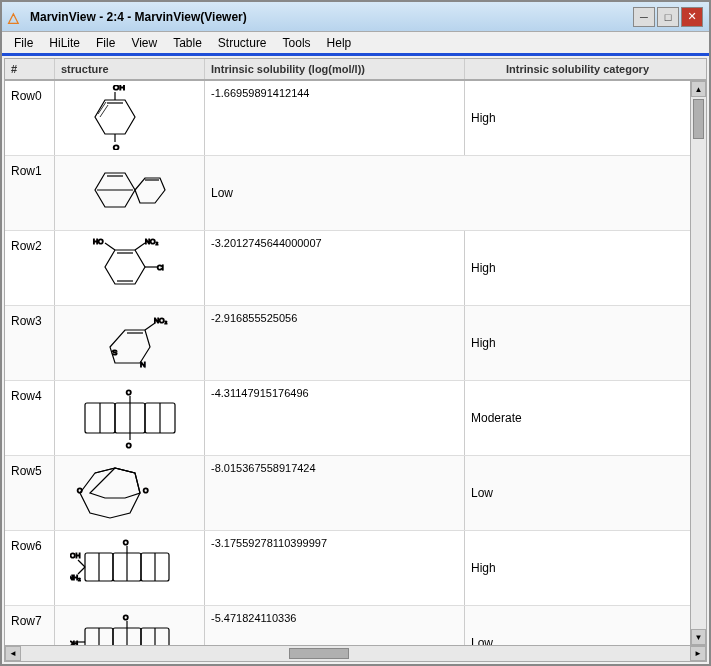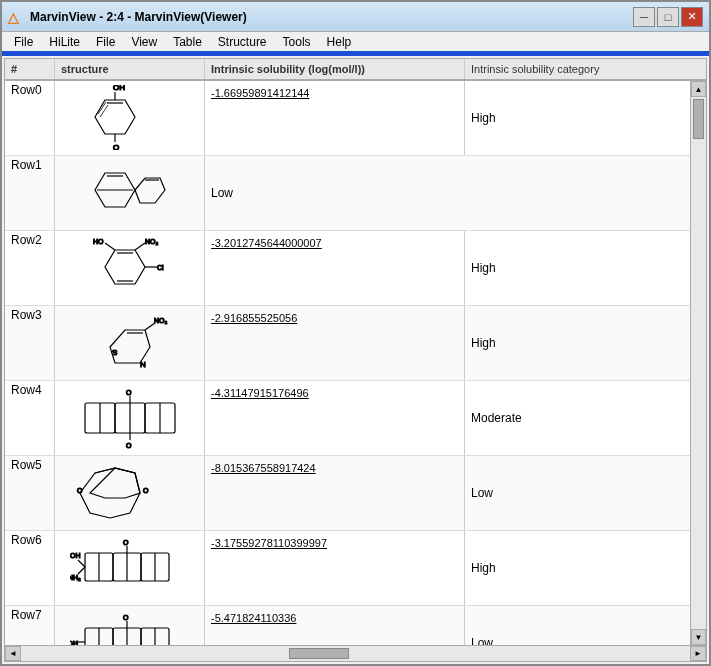--- a/index.html
+++ b/index.html
@@ -62,21 +62,21 @@
     }
     .title-btn.close {
       background: #c0392b;
       color: white;
     }
     .menu-bar {
       background: #f0f0f0;
       height: 24px;
       display: flex;
       align-items: center;
-      border-bottom: 5px solid #1d4ed8;
+      border-bottom: 3px solid #1d4ed8;
       padding: 0 4px;
       flex-shrink: 0;
     }
     .menu-item {
       padding: 2px 8px;
       cursor: pointer;
       font-size: 12px;
       color: #000;
     }
     .table-container {
@@ -117,23 +117,24 @@
       min-width: 260px;
       padding: 4px 6px;
       border-right: 1px solid #ccc;
       font-weight: bold;
       font-size: 11px;
       color: #333;
     }
     .col-category {
       flex: 1;
       padding: 4px 6px;
-      font-weight: normal;
+      font-weight: bold;
       font-size: 11px;
       color: #333;
+      text-align: center;
     }
     .table-body-wrapper {
       display: flex;
       flex: 1;
       overflow: hidden;
     }
     .table-body {
       flex: 1;
       overflow-y: hidden;
       overflow-x: hidden;
@@ -142,21 +143,21 @@
       display: flex;
       border-bottom: 1px solid #ddd;
       height: 75px;
     }
     .table-row:nth-child(even) {
       background: #fafafa;
     }
     .cell-index {
       width: 50px;
       min-width: 50px;
-      padding: 2px 6px;
+      padding: 8px 6px;
       border-right: 1px solid #ccc;
       font-size: 12px;
       color: #000;
       display: flex;
       align-items: flex-start;
     }
     .cell-structure {
       width: 150px;
       min-width: 150px;
       border-right: 1px solid #ccc;
@@ -167,21 +168,20 @@
     }
     .cell-solubility {
       width: 260px;
       min-width: 260px;
       padding: 6px 6px;
       border-right: 1px solid #ccc;
       font-size: 11px;
       color: #000;
       display: flex;
       align-items: flex-start;
-      text-decoration: underline;
     }
     .cell-category {
       flex: 1;
       padding: 6px 6px;
       font-size: 12px;
       color: #000;
       display: flex;
       align-items: center;
     }
     .scrollbar-v {

